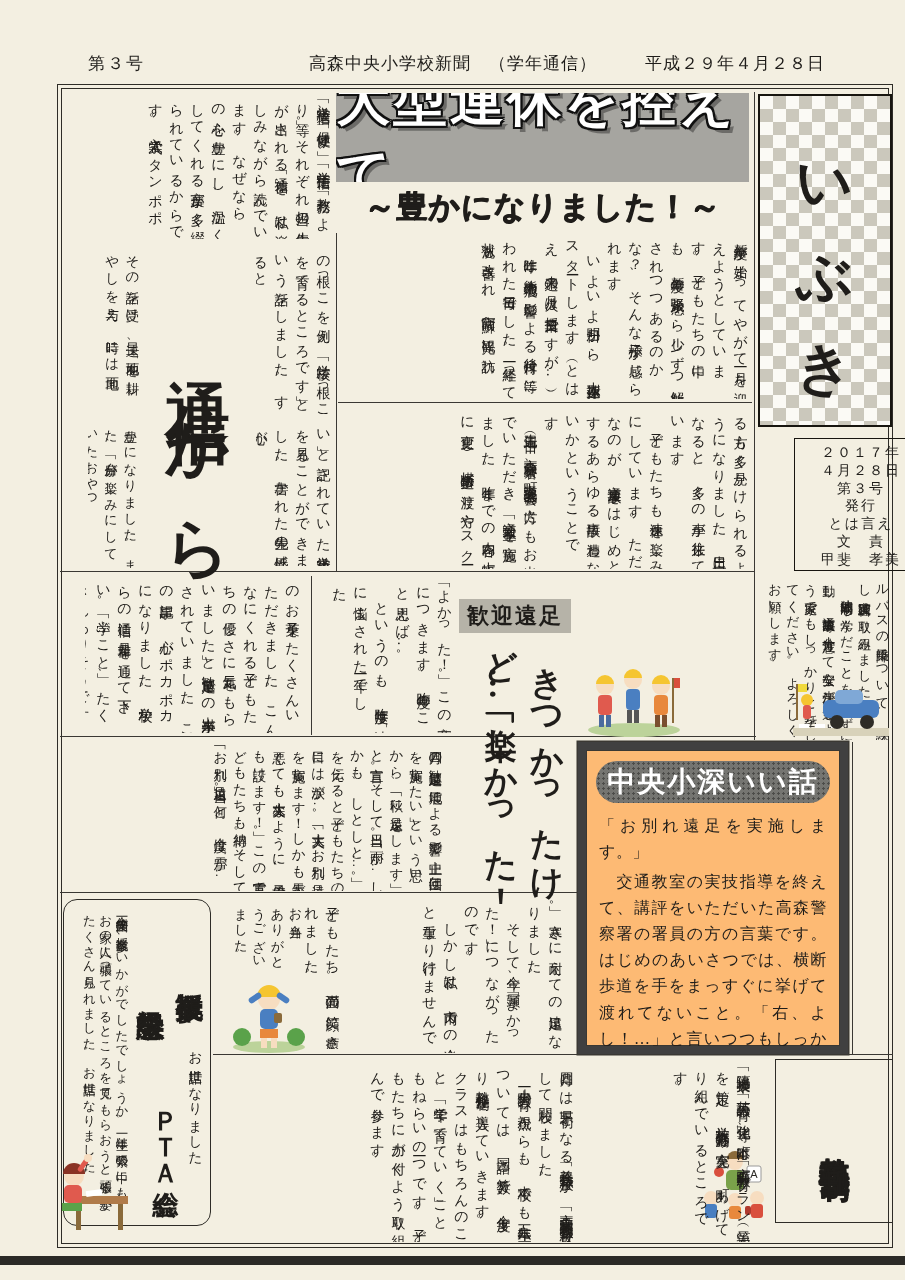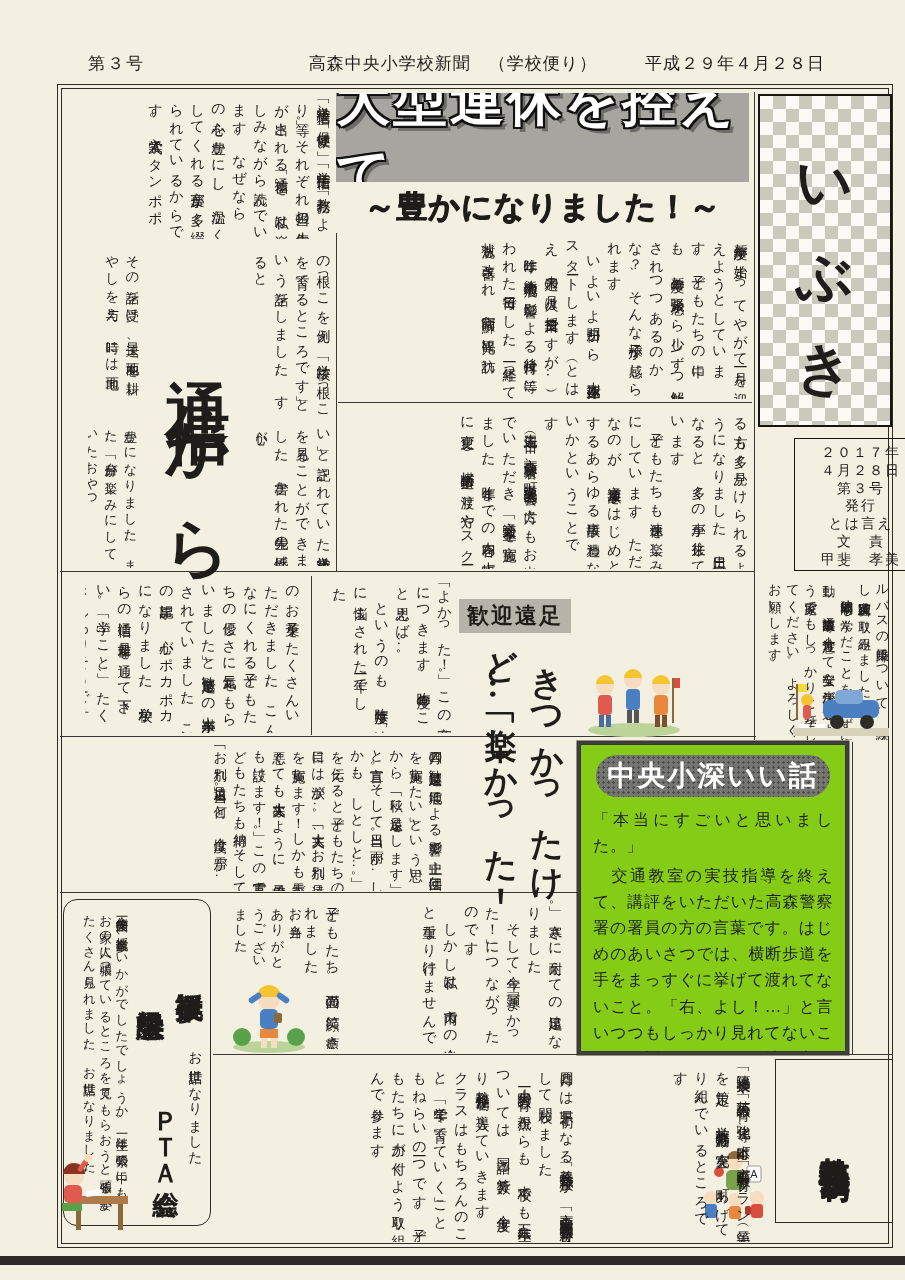--- a/index.html
+++ b/index.html
@@ -20,36 +20,36 @@
     text-shadow:1px 0 currentColor,0 1px currentColor;}
   .checker{background-color:#fbfaf5;border:2px solid #17150f;
     background-image:linear-gradient(45deg,#cbc8bc 25%,transparent 25%,transparent 75%,#cbc8bc 75%),
                      linear-gradient(45deg,#cbc8bc 25%,transparent 25%,transparent 75%,#cbc8bc 75%);
     background-size:26px 26px;background-position:0 0,13px 13px;}
   .ibuki{height:100%;text-align:center;font-size:56px;font-weight:bold;line-height:130px;letter-spacing:.42em;}
   .pubbox{border:1.5px solid #17150f;text-align:center;font-size:14px;line-height:1.27;padding-top:5px;letter-spacing:2px;}
   .big-head{font-weight:bold;text-align:center;}
   .badge{background:#b6b3a8;display:flex;align-items:center;justify-content:center;
          font-weight:900;font-size:22px;letter-spacing:2px;}
-  .fukaii{border:2px solid #404040;box-shadow:0 0 0 1.5px #3a3833, inset 0 0 0 1px #3a3833;background:#84cc16;}
+  .fukaii{border:8px solid #404040;box-shadow:0 0 0 1.5px #3a3833, inset 0 0 0 1px #3a3833;background:#fdba74;}
   .pill{margin:11px auto 8px;width:234px;height:42px;border-radius:21px;background-color:#757571;
     background-image:radial-gradient(#4c4c49 1.2px,transparent 1.3px);background-size:5px 5px;
     display:flex;align-items:center;justify-content:center;color:#fff;font-weight:900;font-size:28px;letter-spacing:2px;}
   .fuka-txt{padding:2px 13px;font-size:16px;line-height:1.63;letter-spacing:.5px;text-align:justify;}
   .pta-box{border:1.5px solid #2e2c27;border-radius:14px;}
   .kyo-box{border:1.5px solid #2e2c27;display:flex;justify-content:center;}
   .kyo-head{height:100%;text-align:center;font-weight:900;font-size:30px;line-height:62px;letter-spacing:.1em;
     text-shadow:1px 0 currentColor,0 1px currentColor,1px 1px currentColor;}
   svg{display:block;width:100%;height:100%;}
 </style>
 </head>
 <body>
 
 <div class="abs" style="left:88px;top:52px;font-size:17px;letter-spacing:2px;">第３号</div>
-<div class="abs" style="left:253px;top:52px;width:400px;text-align:center;font-size:17px;letter-spacing:1px;">高森中央小学校新聞　（学校便り）</div>
+<div class="abs" style="left:253px;top:52px;width:400px;text-align:center;font-size:17px;letter-spacing:1px;">高森中央小学校新聞　（学年通信）</div>
 <div class="abs" style="left:645px;top:52px;font-size:17px;letter-spacing:1px;">平成２９年４月２８日</div>
 
 <div class="abs frame" style="left:57px;top:84px;width:836px;height:1164px;"></div>
 
 <div class="abs banner" style="left:336px;top:93px;width:413px;height:89px;">
   <span class="sans banner-txt">大型連休を控えて</span>
 </div>
 <div class="abs subtitle sans" style="left:336px;top:185px;width:413px;height:43px;">～豊かになりました！～</div>
 
 <div class="abs checker" style="left:758px;top:94px;width:134px;height:333px;">
@@ -155,21 +155,21 @@
     <rect x="46" y="22" width="14" height="6" rx="3" fill="#4a7fc1" transform="rotate(35 53 25)"></rect>
     <rect x="30" y="56" width="18" height="9" fill="#e8883c"></rect>
     <rect x="31" y="65" width="6" height="10" fill="#f7ddc0"></rect>
       <rect x="41" y="65" width="6" height="10" fill="#f7ddc0"></rect>
     <rect x="44" y="40" width="8" height="10" rx="2" fill="#8a6a3a"></rect>
   </svg>
 </div>
 
 <div class="abs fukaii" style="left:578px;top:742px;width:270px;height:312px;">
   <div class="pill sans">中央小深いい話</div>
-  <div class="fuka-txt">「本当にすごいと思いました。」</div>
+  <div class="fuka-txt">「お別れ遠足を実施します。」</div>
   <div class="fuka-txt">　交通教室の実技指導を終えて、講評をいただいた高森警察署の署員の方の言葉です。はじめのあいさつでは、横断歩道を手をまっすぐに挙げて渡れてないこと。「右、よし！…」と言いつつもしっかり見れてないことをお話されました。渡り方について練習していく中でとても上手になりました。最後はほめていただきました。やればできる子どもたちです。交通教室でやれたことが日常化しますように…。</div>
 </div>
 
 <div class="abs pta-box" style="left:63px;top:899px;width:148px;height:327px;"></div>
 <div class="abs v big-head sans" style="left:172px;top:906px;width:34px;height:132px;font-size:28px;line-height:34px;">授業参観</div>
 <div class="abs v big-head sans" style="left:133px;top:906px;width:34px;height:165px;font-size:28px;line-height:34px;">学級懇談会</div>
 <div class="abs v big-head sans" style="left:150px;top:1042px;width:32px;height:180px;font-size:26px;line-height:32px;">ＰＴＡ総会</div>
 <div class="abs v" style="left:186px;top:1042px;width:18px;height:155px;font-size:13.5px;line-height:18px;letter-spacing:1px;">お世話になりました</div>
 <div class="abs v" style="left:66px;top:906px;width:64px;height:312px;font-size:12.5px;line-height:1.3;letter-spacing:1px;">今年度第一回の授業参観、いかがでしたでしょうか。一年生は緊張の中にも、お家の人に頑張っているところを見てもらおうと頑張る姿がたくさん見られました。お世話になりました。</div>
 <div class="abs" style="left:50px;top:1150px;width:92px;height:82px;">

